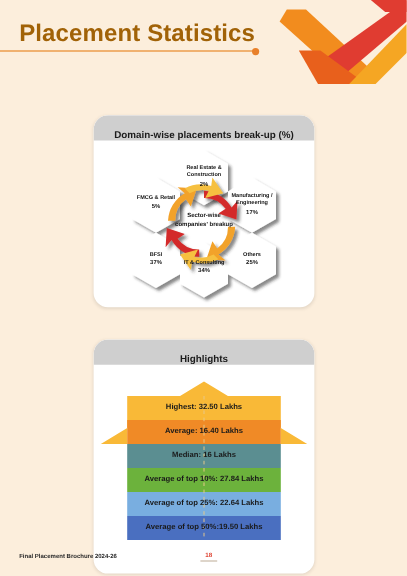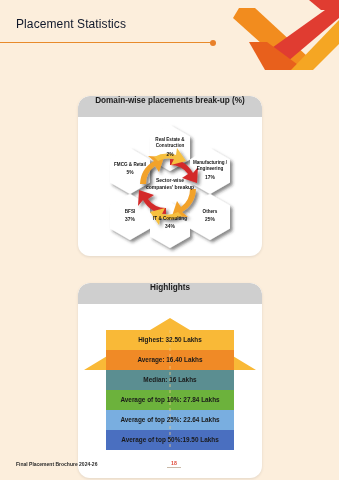--- a/index.html
+++ b/index.html
@@ -8,21 +8,21 @@
     background:#FCEEDC;
     font-family:"Liberation Sans", sans-serif;
     position:relative;
     overflow:hidden;
   }
 
   
   #header{ position:absolute; left:0; top:0; width:339px; height:70px; }
   #page-title{
     position:absolute; left:16px; top:17px;
-    font-size:12px; font-weight:400; color:#0f172a;
+    font-size:20px; font-weight:700; color:#a16207;
     letter-spacing:.1px;
   }
   #title-rule{
     position:absolute; left:0; top:42px; width:212px; height:1px;
     background:#E88A2A;
   }
   #title-dot{
     position:absolute; left:210px; top:39.5px; width:6px; height:6px;
     border-radius:50%; background:#E8802A;
   }
@@ -31,21 +31,21 @@
   
   .card{
     position:absolute; left:78px; width:184px;
     background:#ffffff;
     border-radius:12px;
     box-shadow:0 1px 3px rgba(0,0,0,.10);
     overflow:hidden;
   }
   .card-head{
     height:21px; background:#CFCFCF;
-    display:flex; align-items:flex-start; justify-content:center;
+    display:flex; align-items:flex-end; justify-content:center;
     border-radius:12px 12px 0 0;
   }
   .card-head-label{ font-size:8.2px; font-weight:700; color:#1b1b1b; }
 
   
   #domain-card{ top:96px; height:160px; }
   #hex-stage{ position:relative; width:184px; height:139px; }
   #hex-svg{ position:absolute; left:0; top:0; }
 
   .hex-label{

